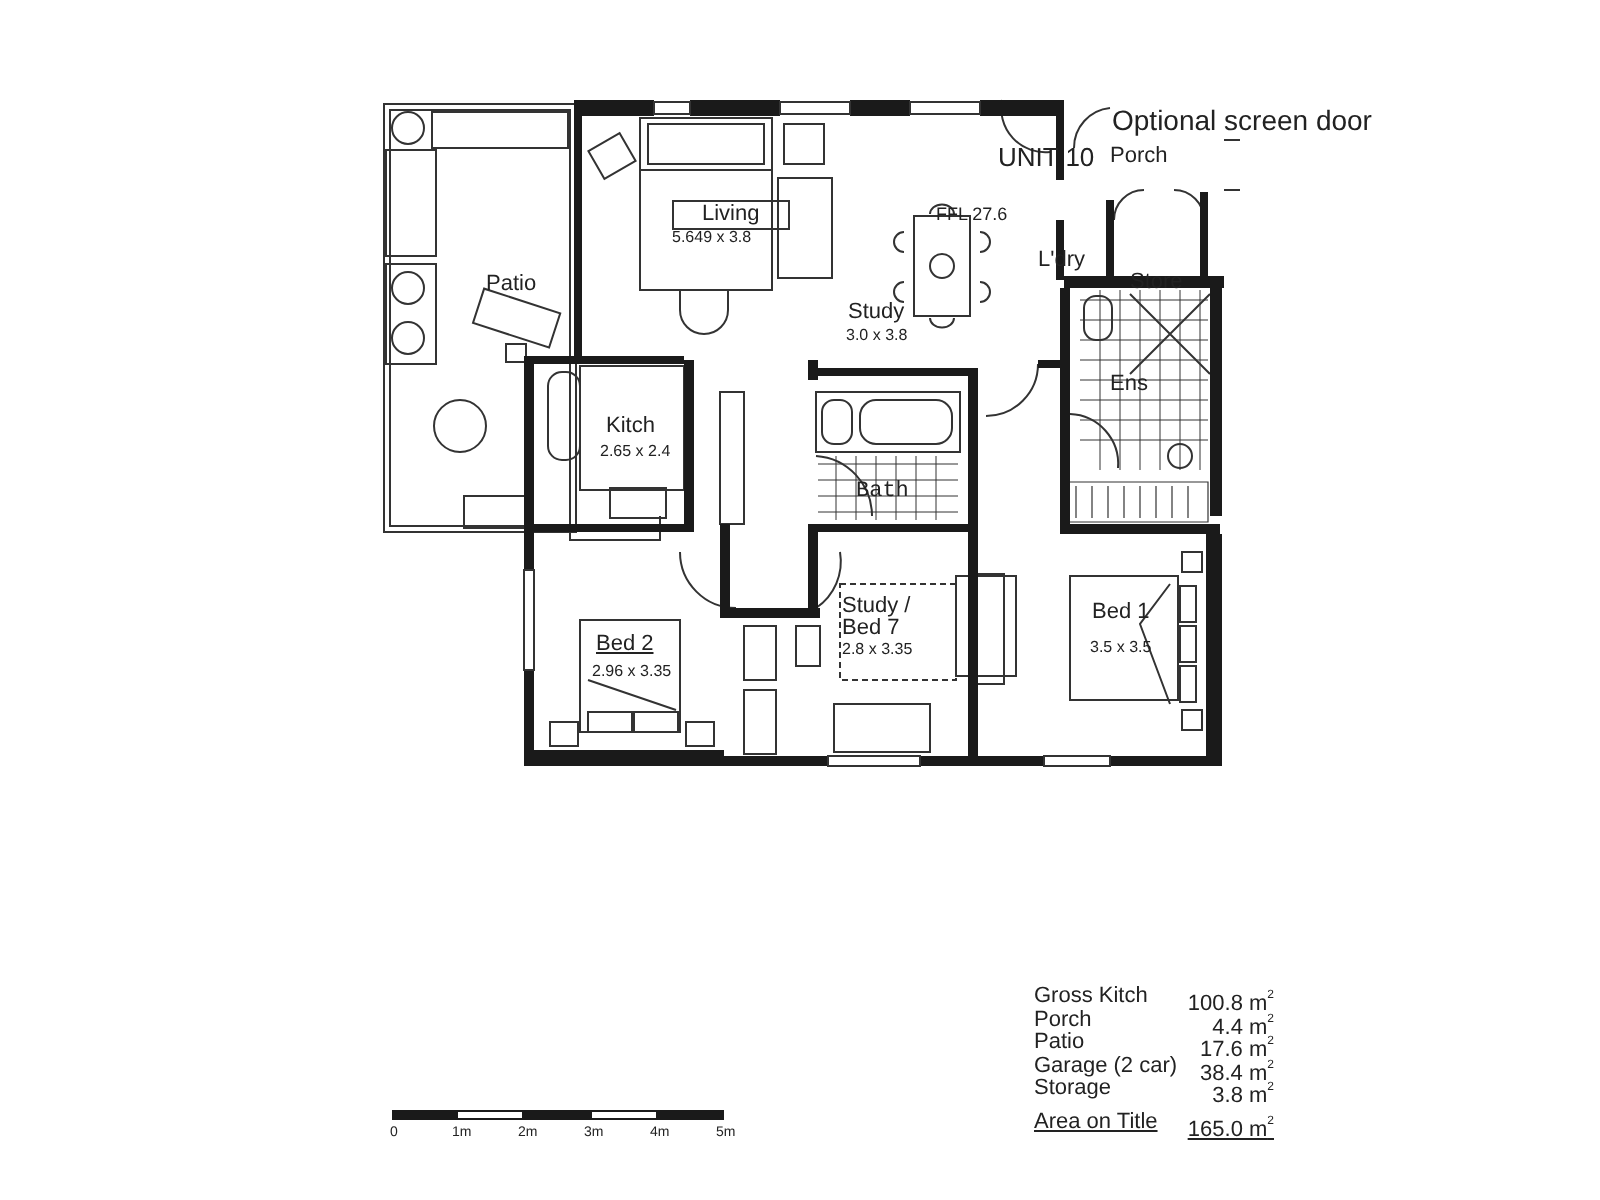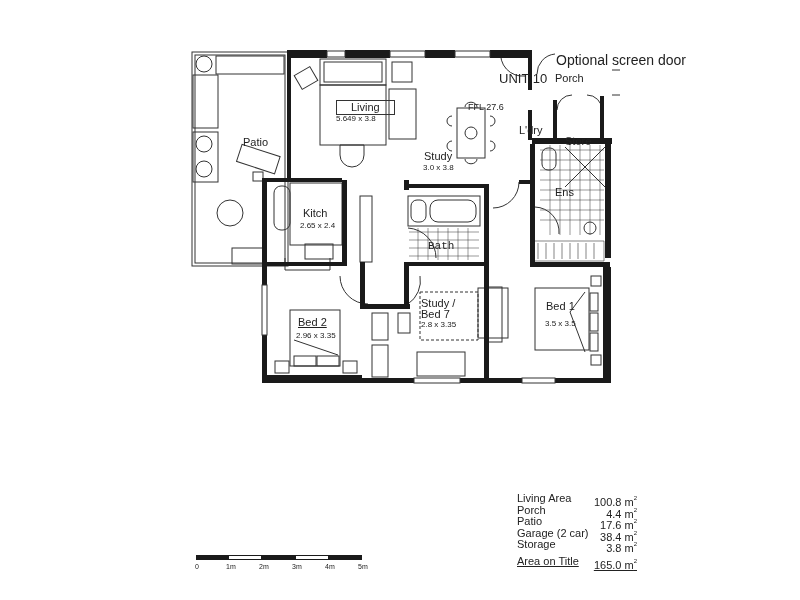--- a/index.html
+++ b/index.html
@@ -185,21 +185,21 @@
 
 <div class="lbl room" style="left:298px;top:317px;text-decoration:underline;">Bed 2</div>
 <div class="lbl dim" style="left:296px;top:332px;">2.96 x 3.35</div>
 
 <div class="lbl room" style="left:421px;top:298px;">Study /</div>
 <div class="lbl room" style="left:421px;top:309px;">Bed 7</div>
 <div class="lbl dim" style="left:421px;top:321px;">2.8 x 3.35</div>
 
 <div class="areas">
   <div class="row">
-    <span>Living Area</span>
+    <span>Gross Kitch</span>
     <span class="v"><span>100.8 m</span><sup>2</sup></span>
   </div>
   <div class="row">
     <span>Porch</span>
     <span class="v"><span>4.4 m</span><sup>2</sup></span>
   </div>
   <div class="row">
     <span>Patio</span>
     <span class="v"><span>17.6 m</span><sup>2</sup></span>
   </div>

